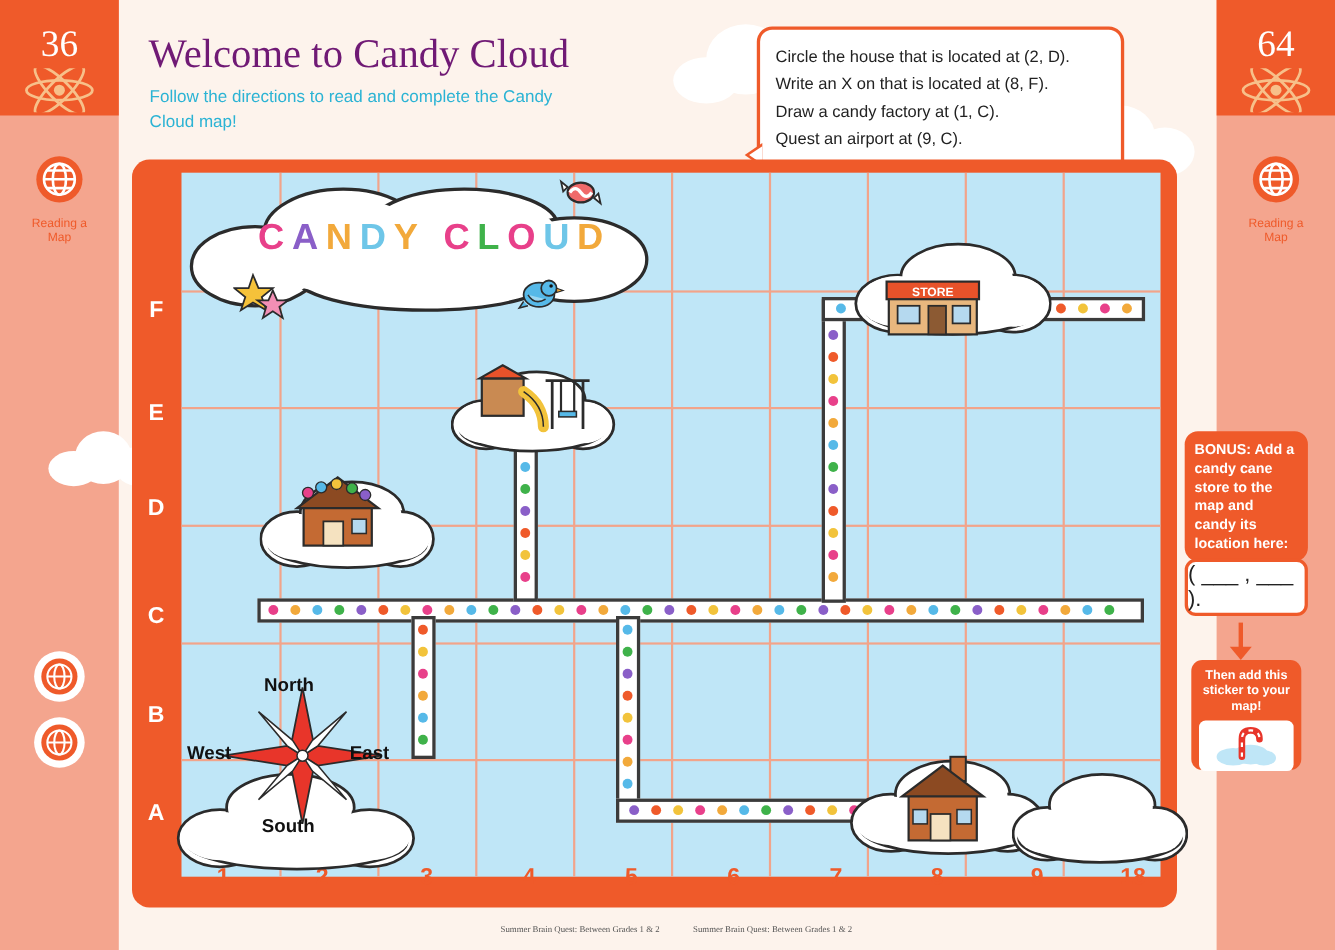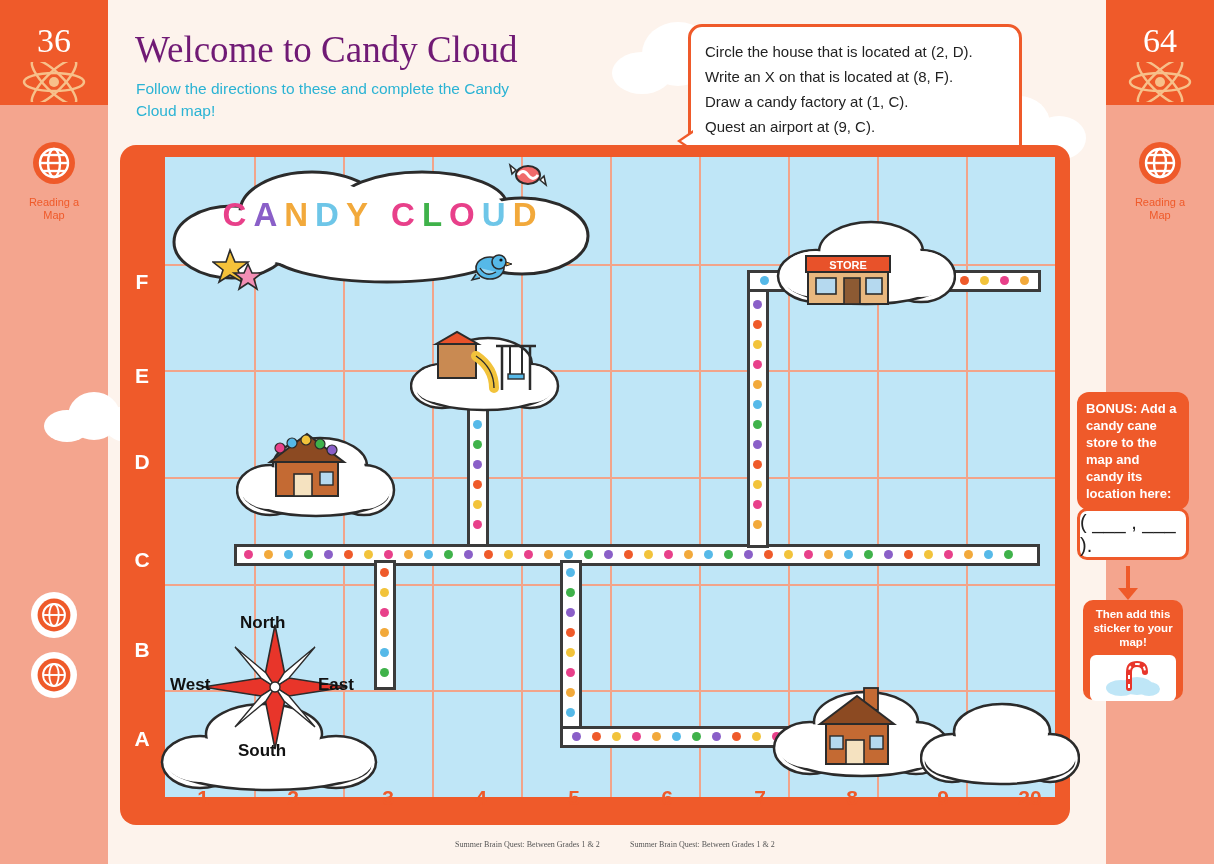--- a/index.html
+++ b/index.html
@@ -99,21 +99,21 @@
   .road{position:absolute;background:#fff;border:3px solid #3b3b3b;box-sizing:border-box;}
   .dots{position:absolute;display:flex;align-items:center;}
   .dots span{width:9px;height:9px;border-radius:50%;display:block;}
   .dots.h span{margin-right:11px;}
   .dots.v{flex-direction:column;}
   .dots.v span{margin-bottom:11px;}
 
   
   .titlecloud{position:absolute;left:172px;top:170px;width:430px;height:115px;}
   .candyword{
-    position:absolute;left:188px;top:196px;width:390px;text-align:center;
+    position:absolute;left:200px;top:196px;width:390px;text-align:center;
     font-size:33px;font-weight:bold;letter-spacing:7px;
     font-family:"Liberation Sans", sans-serif;
   }
 
   
   .bonus{
     position:absolute;left:1077px;top:392px;width:112px;
     background:#ef5a2a;border-radius:12px;color:#fff;
     font-size:13px;font-weight:bold;line-height:17px;padding:8px 9px;
     box-sizing:border-box;
@@ -232,21 +232,21 @@
         <line x1="9" y1="23" x2="37" y2="23" stroke="#fff" stroke-width="2.4"></line>
         <line x1="11" y1="15" x2="35" y2="15" stroke="#fff" stroke-width="2.4"></line>
         <line x1="11" y1="31" x2="35" y2="31" stroke="#fff" stroke-width="2.4"></line>
       </svg>
     </div>
     <div class="lbl">Reading a</div>
     <div class="lbl">Map</div>
   </div>
 
   <div class="title">Welcome to Candy Cloud</div>
-  <div class="subtitle">Follow the directions to these and complete the Candy Cloud map!</div>
+  <div class="subtitle">Follow the directions to read and complete the Candy Cloud map!</div>
 
   <div class="cloudgrp" style="left:612px;top:18px;width:150px;height:78px;">
     <i style="left:0;top:34px;width:60px;height:42px;"></i>
     <i style="left:30px;top:4px;width:72px;height:64px;"></i>
     <i style="left:78px;top:26px;width:62px;height:50px;"></i>
   </div>
   <div class="cloudgrp" style="left:962px;top:96px;width:130px;height:66px;">
     <i style="left:0;top:26px;width:52px;height:38px;"></i>
     <i style="left:26px;top:0;width:62px;height:56px;"></i>
     <i style="left:70px;top:20px;width:54px;height:44px;"></i>
@@ -292,21 +292,21 @@
 
   <div class="collabel" style="left:173px;">1</div>
   <div class="collabel" style="left:263px;">2</div>
   <div class="collabel" style="left:358px;">3</div>
   <div class="collabel" style="left:451px;">4</div>
   <div class="collabel" style="left:544px;">5</div>
   <div class="collabel" style="left:637px;">6</div>
   <div class="collabel" style="left:730px;">7</div>
   <div class="collabel" style="left:822px;">8</div>
   <div class="collabel" style="left:913px;">9</div>
-  <div class="collabel" style="left:1000px;">20</div>
+  <div class="collabel" style="left:1000px;">18</div>
 
   <div class="road" style="left:234px;top:544px;width:806px;height:22px;"></div>
   <div class="dots h" id="dots-c" style="left:244px;top:550px;">
       <span style="background: rgb(232, 64, 138);"></span>
       <span style="background: rgb(242, 169, 59);"></span>
       <span style="background: rgb(86, 185, 232);"></span>
       <span style="background: rgb(63, 178, 74);"></span>
       <span style="background: rgb(138, 95, 200);"></span>
       <span style="background: rgb(239, 90, 42);"></span>
       <span style="background: rgb(242, 195, 59);"></span>

